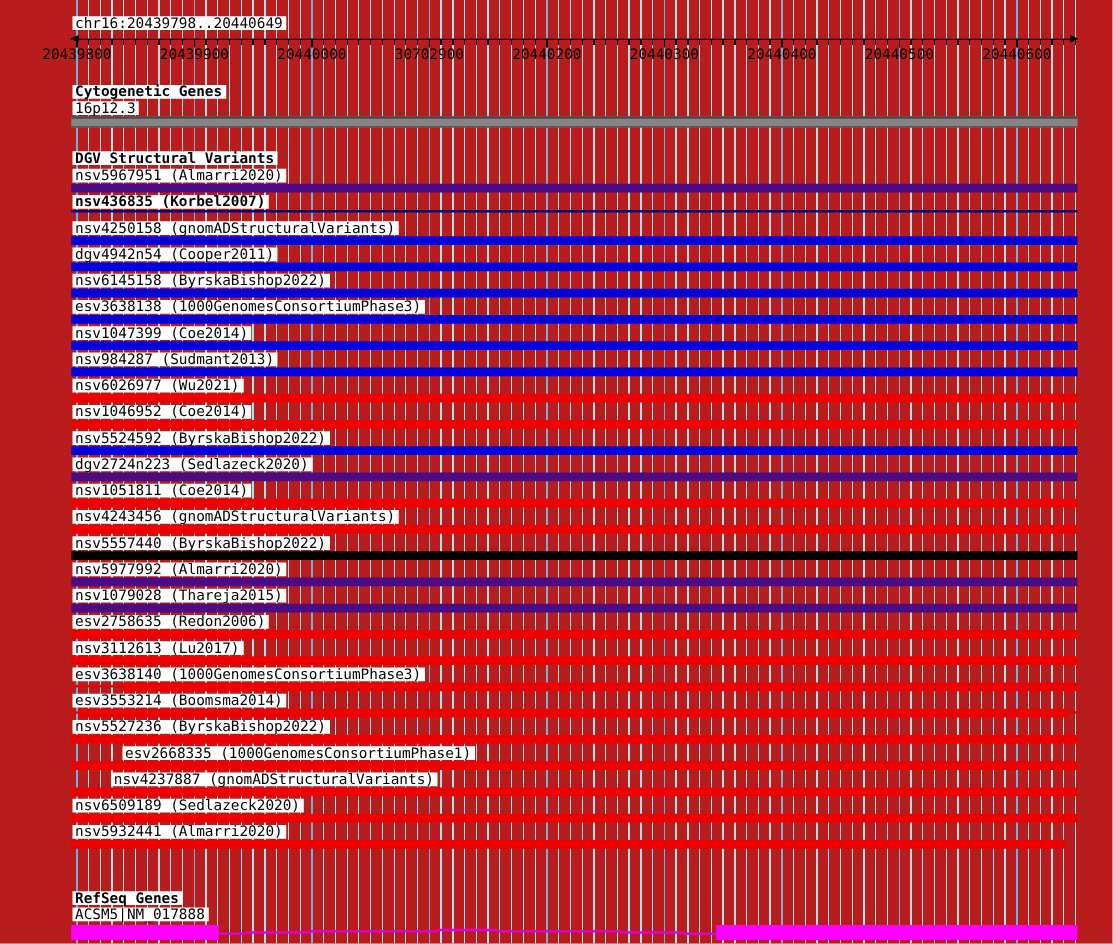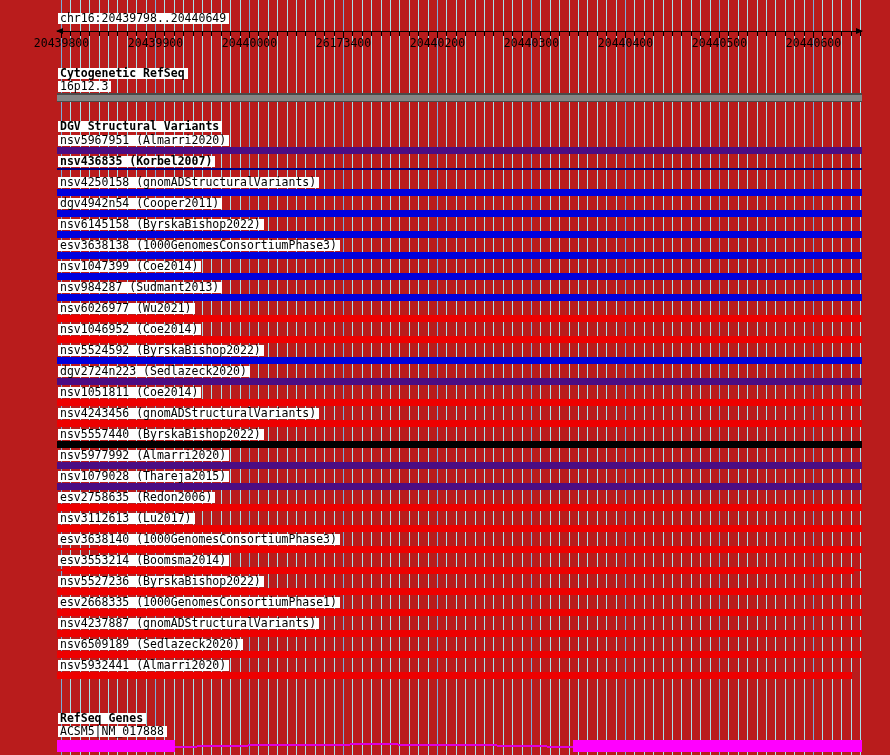--- a/index.html
+++ b/index.html
@@ -63,30 +63,30 @@
     <div>
       <div class="ruler-line"></div>
       <div class="arrow arrow-left"></div>
       <div class="arrow arrow-right"></div>
       <div class="ticks-major"></div>
       <div class="ticks-minor"></div>
       <div id="ruler-labels">
           <div class="ruler-label" style="left: 4.5px;">20439800</div>
           <div class="ruler-label" style="left: 98.5px;">20439900</div>
           <div class="ruler-label" style="left: 192.5px;">20440000</div>
-          <div class="ruler-label" style="left: 286.5px;">26173400</div>
+          <div class="ruler-label" style="left: 286.5px;">30702900</div>
           <div class="ruler-label" style="left: 380.5px;">20440200</div>
           <div class="ruler-label" style="left: 474.5px; text-align: right;">20440300</div>
           <div class="ruler-label" style="left: 568.5px;">20440400</div>
           <div class="ruler-label" style="left: 662.5px;">20440500</div>
           <div class="ruler-label" style="left: 756.5px;">20440600</div>
         </div>
     </div>
 
-    <div class="lbl bold cyto-title">Cytogenetic RefSeq</div>
+    <div class="lbl bold cyto-title">Cytogenetic Genes</div>
     <div class="lbl cyto-band-name">16p12.3</div>
     <div class="cyto-band"></div>
 
     <div class="lbl bold dgv-title">DGV Structural Variants</div>
     <div id="variant-rows">
         <div class="feat-label" style="top: 135px;">nsv5967951 (Almarri2020)</div>
         <div class="seg" style="left: 0px; width: 805px; top: 147px; height: 7px; background: rgb(75, 12, 131);"></div>
         <div class="feat-label" style="top: 156px; font-weight: bold;">nsv436835 (Korbel2007)</div>
         <div class="seg" style="left: 0px; width: 805px; top: 168px; height: 2px; background: rgb(0, 0, 133);"></div>
         <div class="feat-label" style="top: 177px;">nsv4250158 (gnomADStructuralVariants)</div>
@@ -125,23 +125,23 @@
         <div class="seg" style="left: 0px; width: 805px; top: 525px; height: 7px; background: rgb(238, 0, 0);"></div>
         <div class="feat-label" style="top: 534px; text-align: right;">esv3638140 (1000GenomesConsortiumPhase3)</div>
         <div class="seg" style="left: 0px; width: 41px; top: 548px; height: 2px; background: rgb(238, 0, 0);"></div>
         <div class="seg" style="left: 41px; width: 764px; top: 546px; height: 7px; background: rgb(238, 0, 0);"></div>
         <div class="feat-label" style="top: 555px;">esv3553214 (Boomsma2014)</div>
         <div class="seg" style="left: 0px; width: 6px; top: 569px; height: 2px; background: rgb(238, 0, 0);"></div>
         <div class="seg" style="left: 6px; width: 791px; top: 567px; height: 7px; background: rgb(238, 0, 0);"></div>
         <div class="seg" style="left: 797px; width: 8px; top: 569px; height: 2px; background: rgb(238, 0, 0);"></div>
         <div class="feat-label" style="top: 576px;">nsv5527236 (ByrskaBishop2022)</div>
         <div class="seg" style="left: 0px; width: 805px; top: 588px; height: 7px; background: rgb(238, 0, 0);"></div>
-        <div class="feat-label" style="top: 597px;">esv2668335 (1000GenomesConsortiumPhase1)</div>
+        <div class="feat-label" style="top: 597px; margin-left: 40px;">esv2668335 (1000GenomesConsortiumPhase1)</div>
         <div class="seg" style="left: 0px; width: 805px; top: 609px; height: 7px; background: rgb(238, 0, 0);"></div>
-        <div class="feat-label" style="top: 618px;">nsv4237887 (gnomADStructuralVariants)</div>
+        <div class="feat-label" style="top: 618px; margin-left: 31px;">nsv4237887 (gnomADStructuralVariants)</div>
         <div class="seg" style="left: 0px; width: 805px; top: 630px; height: 7px; background: rgb(238, 0, 0);"></div>
         <div class="feat-label" style="top: 639px;">nsv6509189 (Sedlazeck2020)</div>
         <div class="seg" style="left: 0px; width: 805px; top: 651px; height: 7px; background: rgb(238, 0, 0);"></div>
         <div class="feat-label" style="top: 660px;">nsv5932441 (Almarri2020)</div>
         <div class="seg" style="left: 0px; width: 795px; top: 672px; height: 7px; background: rgb(238, 0, 0);"></div>
       </div>
 
     <div class="lbl bold refseq-title">RefSeq Genes</div>
     <div class="lbl gene-label">ACSM5|NM_017888</div>
     <div id="gene-glyph">

